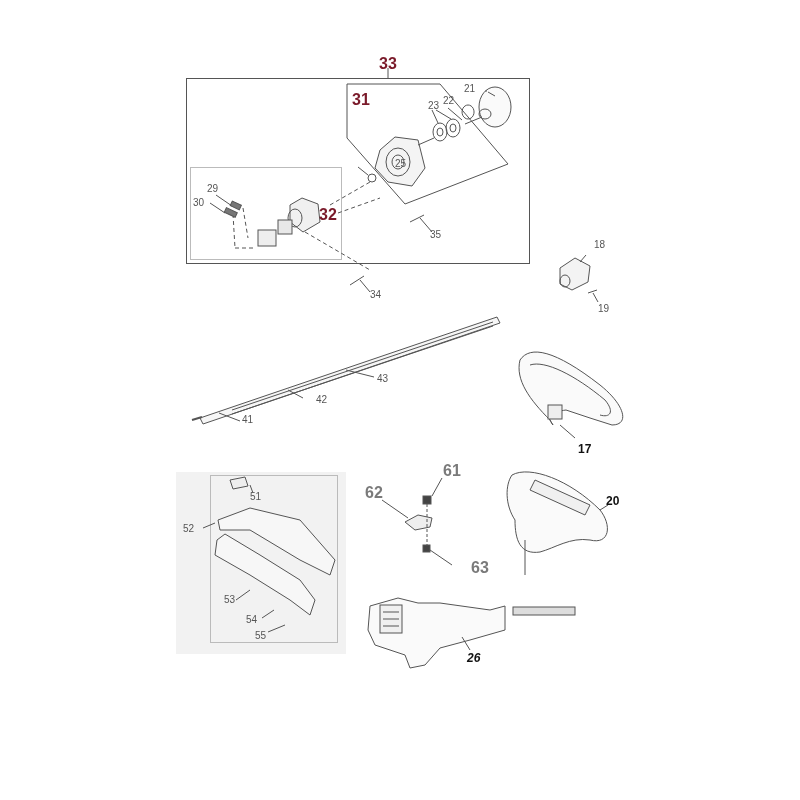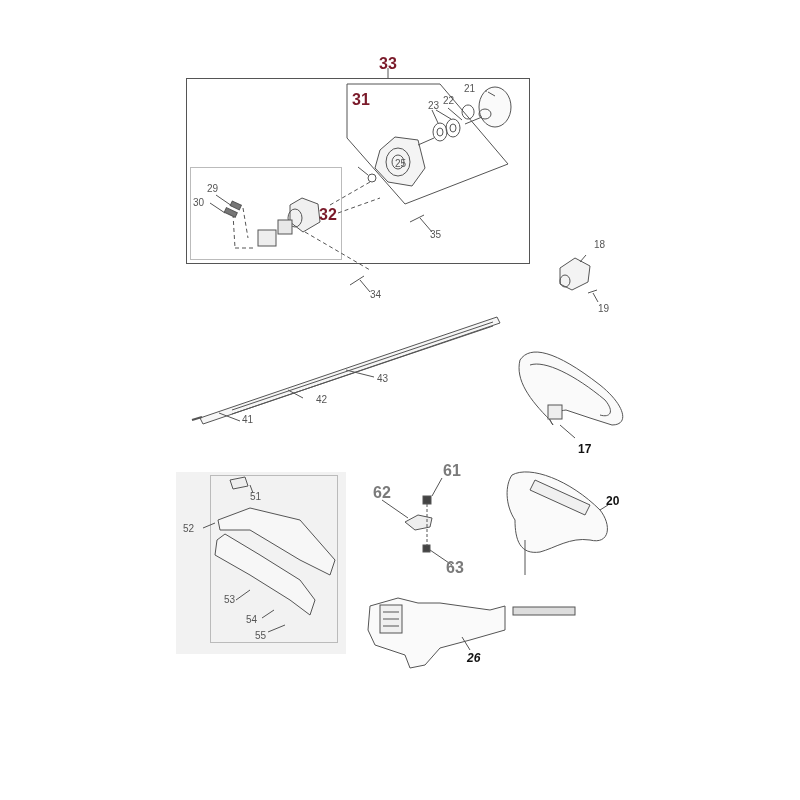--- a/index.html
+++ b/index.html
@@ -150,14 +150,14 @@
 <div class="lbl thin" style="left:377px;top:374px;">43</div>
 <div class="lbl bold black" style="left:578px;top:443px;font-size:12px;">17</div>
 <div class="lbl bold black" style="left:606px;top:495px;font-size:12px;text-align:center;">20</div>
 <div class="lbl bold black" style="left:467px;top:652px;font-size:12px;font-style:italic;">26</div>
 <div class="lbl thin" style="left:250px;top:492px;">51</div>
 <div class="lbl thin" style="left:183px;top:524px;">52</div>
 <div class="lbl thin" style="left:224px;top:595px;">53</div>
 <div class="lbl thin" style="left:246px;top:615px;">54</div>
 <div class="lbl thin" style="left:255px;top:631px;">55</div>
 <div class="lbl bold gray" style="left:443px;top:463px;">61</div>
-<div class="lbl bold gray" style="left:373px;top:485px;text-align:right;">62</div>
-<div class="lbl bold gray" style="left:431px;top:560px;padding-left:15px;">63</div>
+<div class="lbl bold gray" style="left:365px;top:485px;text-align:right;">62</div>
+<div class="lbl bold gray" style="left:456px;top:560px;padding-left:15px;">63</div>
 
 </body></html>

